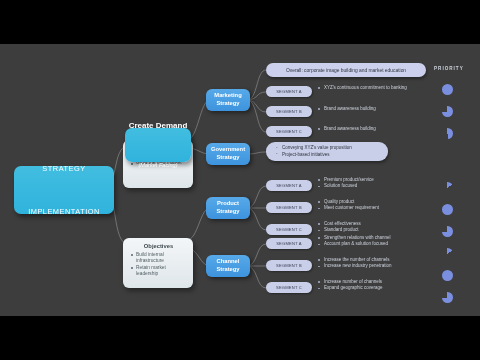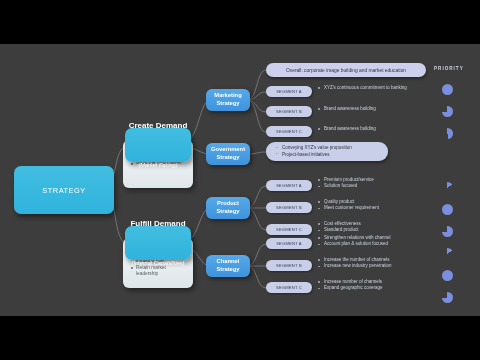--- a/index.html
+++ b/index.html
@@ -71,20 +71,21 @@
         <path d="M247,164 C258,164 256,164 266,164"></path>
         <path d="M247,164 C258,164 256,186 266,186"></path>
         <path d="M247,222 C258,222 256,200 266,200"></path>
         <path d="M247,222 C258,222 256,222 266,222"></path>
         <path d="M247,222 C258,222 256,244 266,244"></path>
       </g>
     </svg>
 
     <div class="node blue root">
       <span>STRATEGY</span>
+      <span>IMPLEMENTATION</span>
     </div>
 
     <div class="obj" style="left:123px;top:96px;width:70px;height:48px;">
       <h4>Objectives</h4>
       <ul>
         <li>Build XYZ brand name</li>
         <li>Grow the new market</li>
       </ul>
     </div>
     <div class="node blue branch" style="left:125px;top:84px;width:66px;height:34px;">
@@ -92,24 +93,20 @@
       <span class="bs">(Market Facing)</span>
     </div>
 
     <div class="obj" style="left:123px;top:194px;width:70px;height:50px;">
       <h4>Objectives</h4>
       <ul>
         <li>Build internal infrastructure</li>
         <li>Retain market leadership</li>
       </ul>
     </div>
-    <div class="node blue branch" style="left:125px;top:182px;width:66px;height:34px;">
-      <span class="bt">Fulfill Demand</span>
-      <span class="bs">(Internal Capabilities)</span>
-    </div>
 
     <div class="mid" style="left:206px;top:45px;width:44px;height:22px;">
         <span>Marketing Strategy</span>
       </div>
     <div class="mid" style="left:206px;top:99px;width:44px;height:22px;">
         <span>Government Strategy</span>
       </div>
     <div class="mid" style="left:206px;top:153px;width:44px;height:22px;">
         <span>Product Strategy</span>
       </div>

